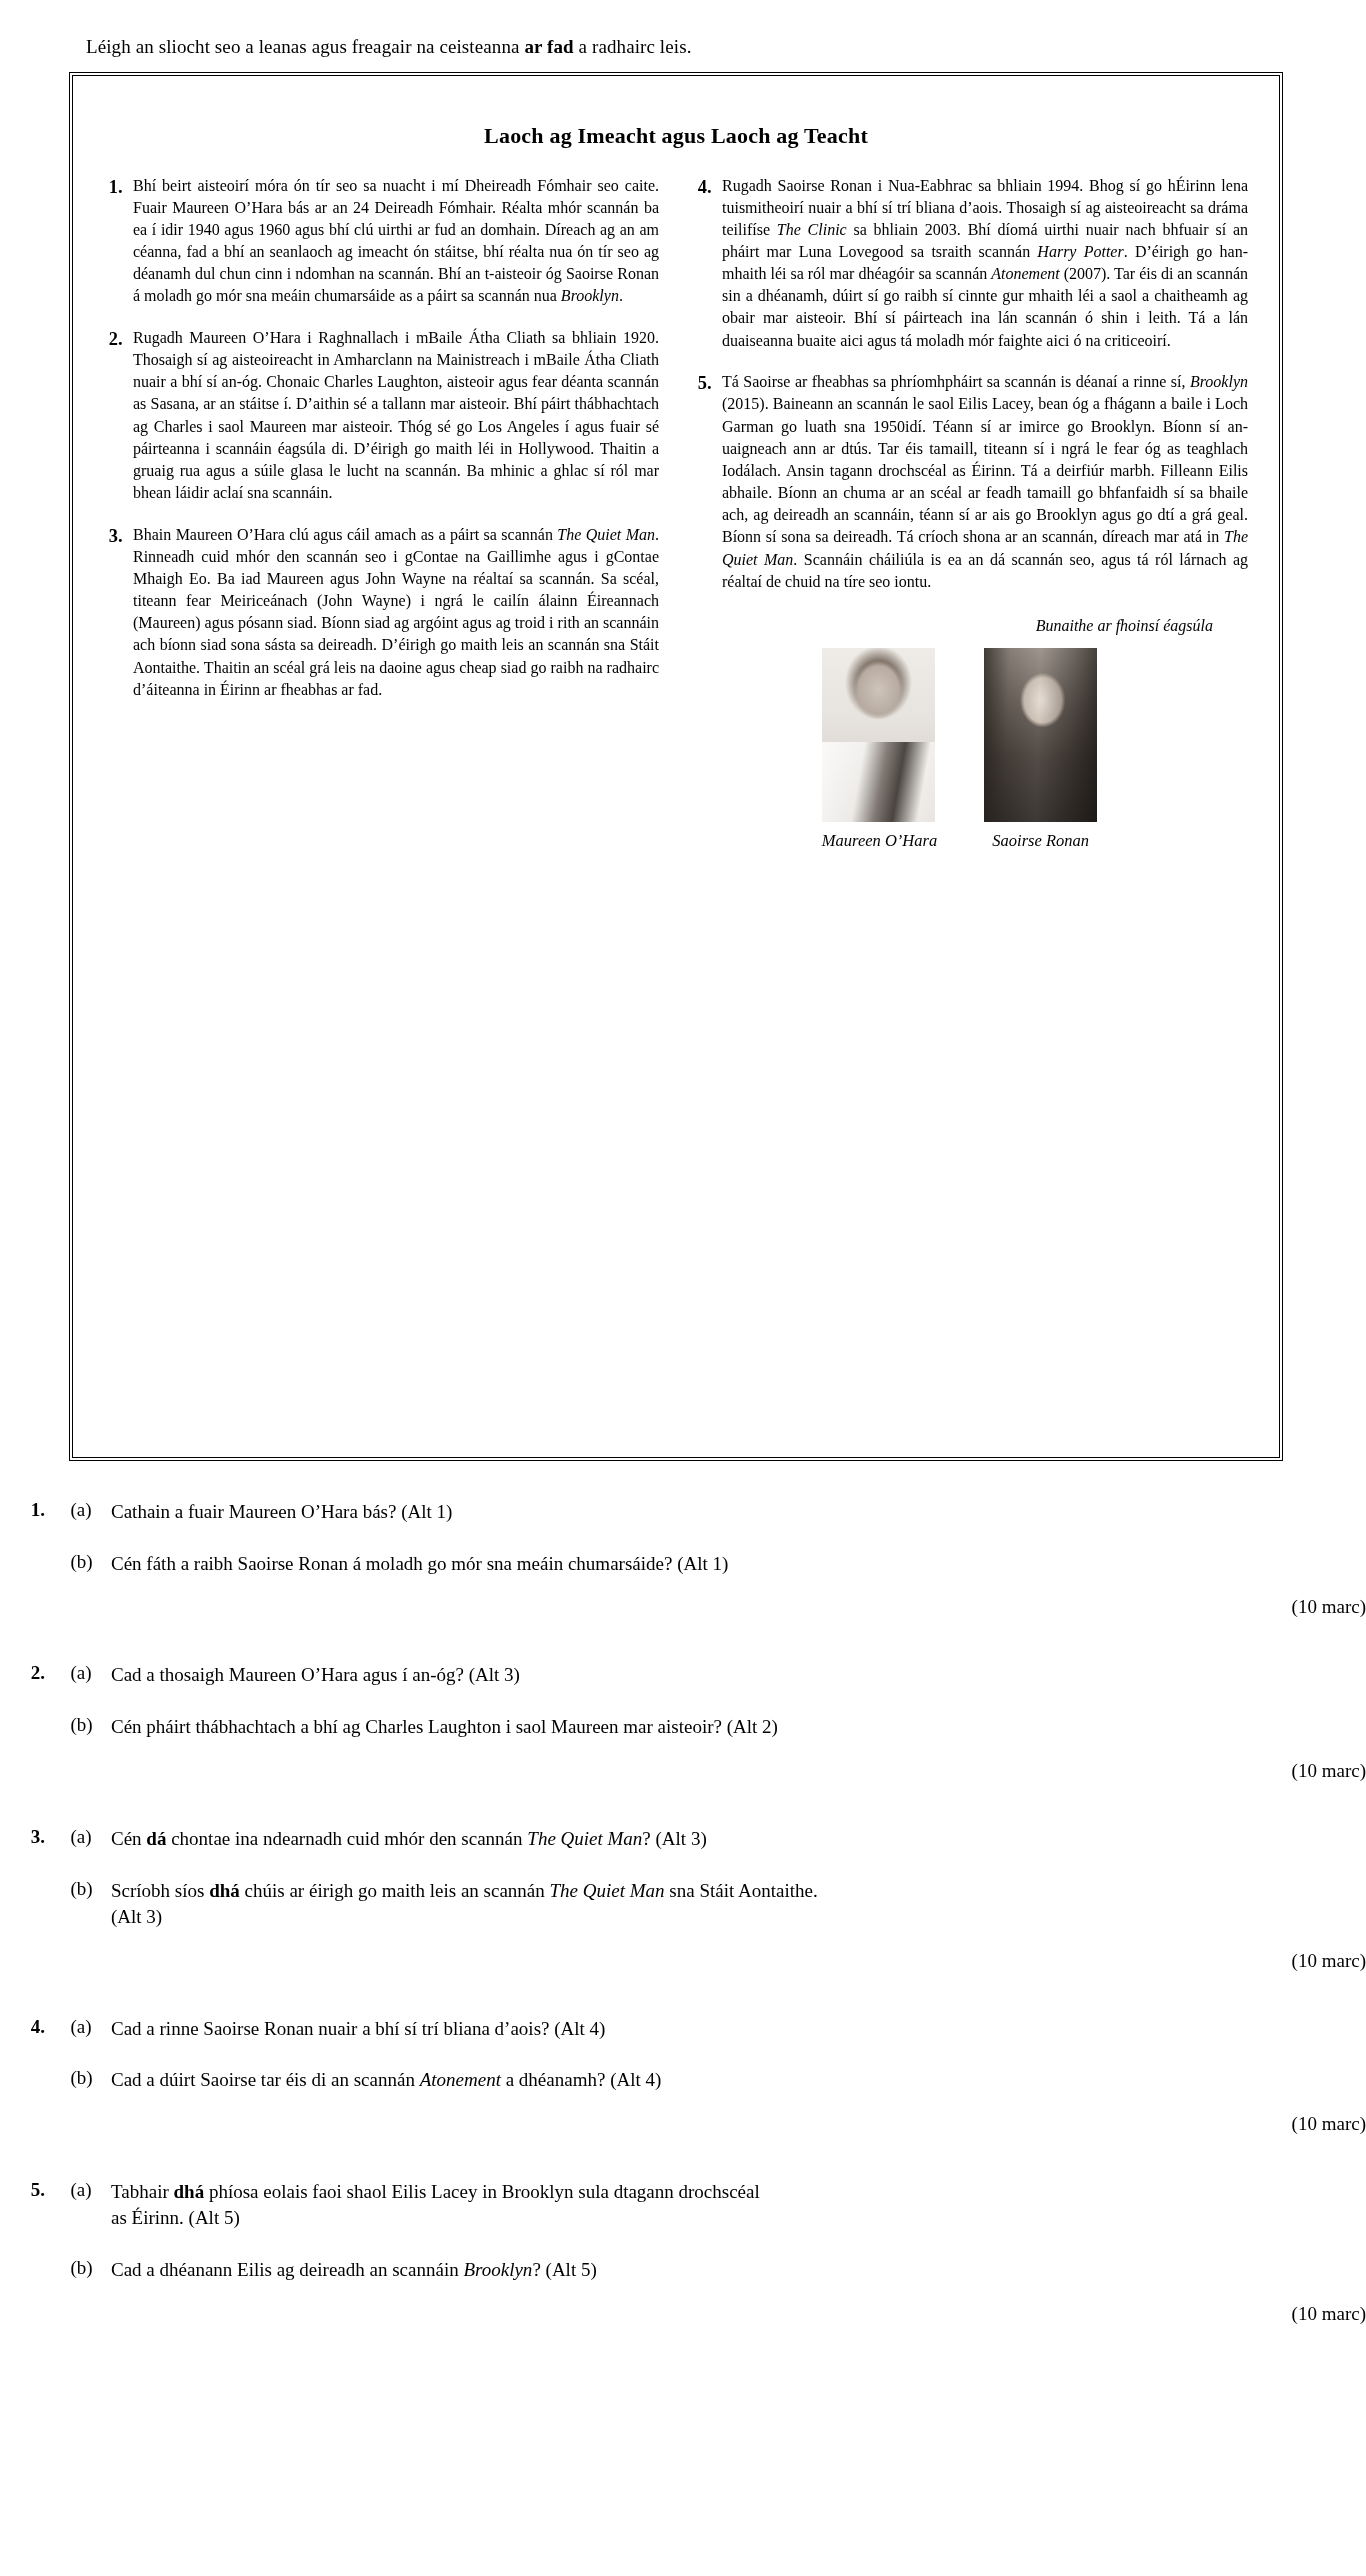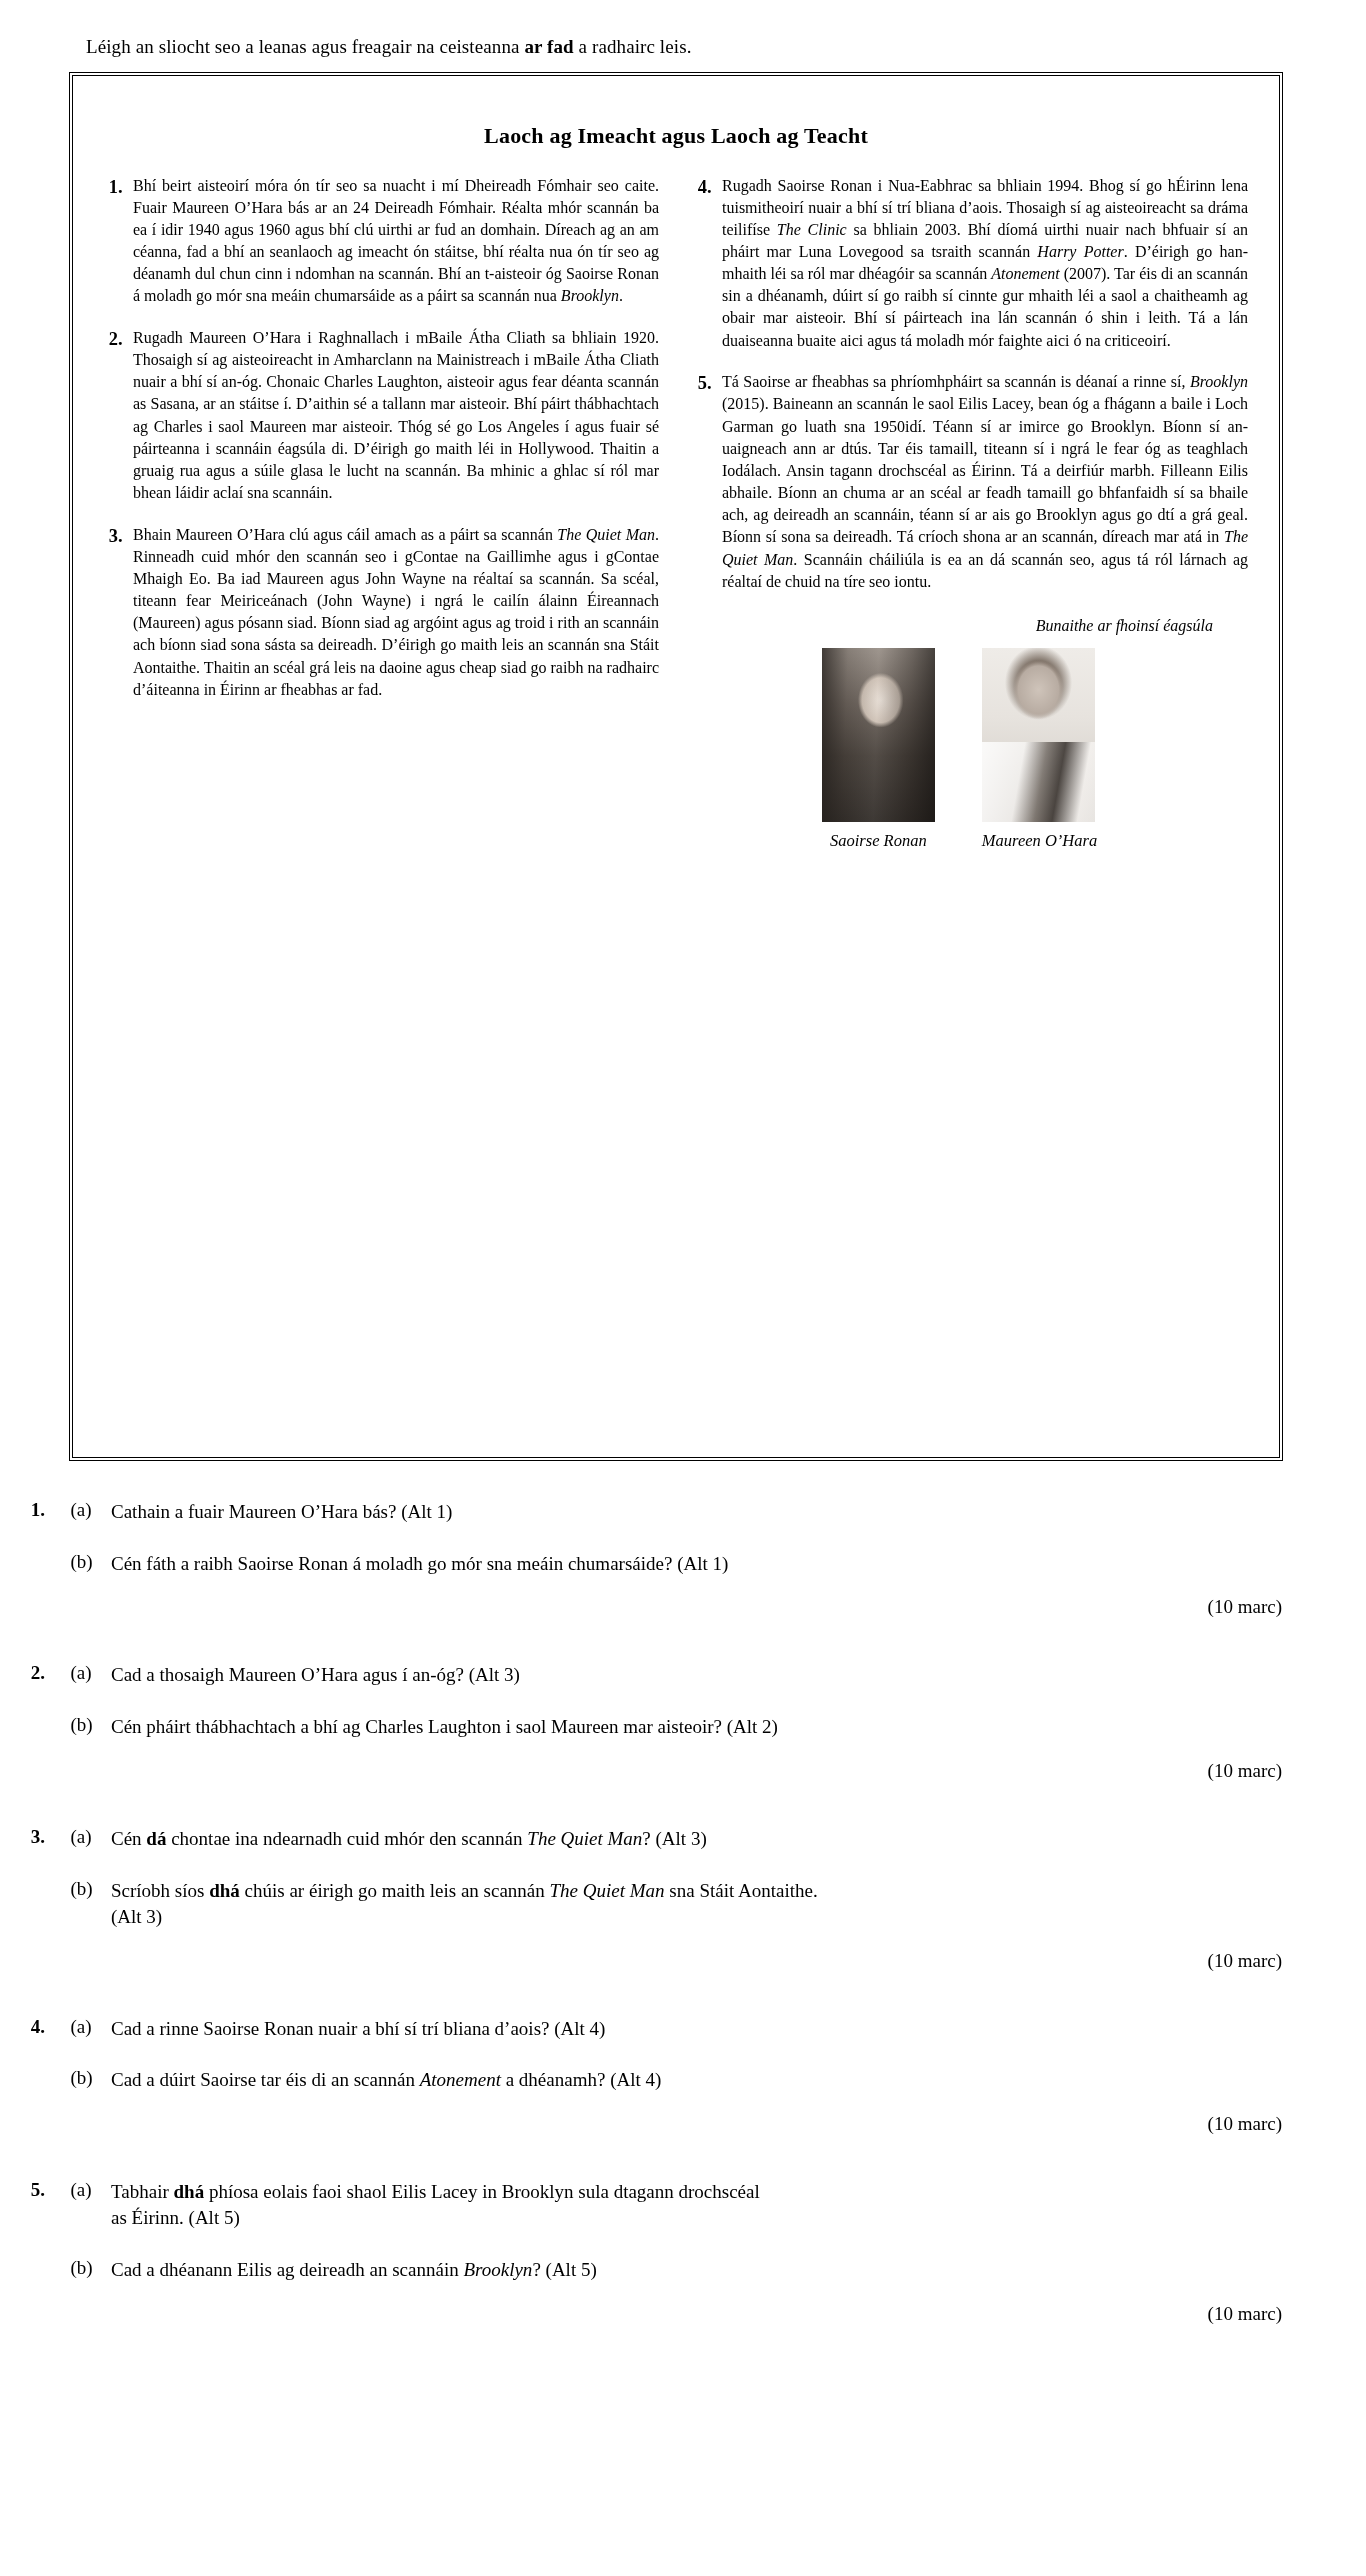--- a/index.html
+++ b/index.html
@@ -174,21 +174,20 @@
     flex: 1 1 auto;
     font-size: 19px;
     line-height: 1.38;
     padding-right: 77px;
   }
   .q-text i { font-style: italic; }
   .q-text b { font-weight: bold; }
   .marks {
     text-align: right;
     font-size: 19px;
-    padding-right: 84px;
     margin-top: -6px;
   }
 </style>
 </head>
 <body>
 
 <div class="intro">
   <span>Léigh an sliocht seo a leanas agus freagair na ceisteanna </span><b>ar fad</b><span> a radhairc leis.</span>
 </div>
 
@@ -219,28 +218,28 @@
         <div class="para-body">Rugadh Saoirse Ronan i Nua-Eabhrac sa bhliain 1994. Bhog sí go hÉirinn lena tuismitheoirí nuair a bhí sí trí bliana d’aois. Thosaigh sí ag aisteoireacht sa dráma teilifíse <i>The Clinic</i> sa bhliain 2003. Bhí díomá uirthi nuair nach bhfuair sí an pháirt mar Luna Lovegood sa tsraith scannán <i>Harry Potter</i>. D’éirigh go han-mhaith léi sa ról mar dhéagóir sa scannán <i>Atonement</i> (2007). Tar éis di an scannán sin a dhéanamh, dúirt sí go raibh sí cinnte gur mhaith léi a saol a chaitheamh ag obair mar aisteoir. Bhí sí páirteach ina lán scannán ó shin i leith. Tá a lán duaiseanna buaite aici agus tá moladh mór faighte aici ó na criticeoirí.</div>
       </div>
       <div class="para">
         <div class="para-num">5.</div>
         <div class="para-body">Tá Saoirse ar fheabhas sa phríomhpháirt sa scannán is déanaí a rinne sí, <i>Brooklyn</i> (2015). Baineann an scannán le saol Eilis Lacey, bean óg a fhágann a baile i Loch Garman go luath sna 1950idí. Téann sí ar imirce go Brooklyn. Bíonn sí an-uaigneach ann ar dtús. Tar éis tamaill, titeann sí i ngrá le fear óg as teaghlach Iodálach. Ansin tagann drochscéal as Éirinn. Tá a deirfiúr marbh. Filleann Eilis abhaile. Bíonn an chuma ar an scéal ar feadh tamaill go bhfanfaidh sí sa bhaile ach, ag deireadh an scannáin, téann sí ar ais go Brooklyn agus go dtí a grá geal.  Bíonn sí sona sa deireadh. Tá críoch shona ar an scannán, díreach mar atá in <i>The Quiet Man</i>. Scannáin cháiliúla is ea an dá scannán seo, agus tá ról lárnach ag réaltaí de chuid na tíre seo iontu.</div>
       </div>
 
       <div class="attribution">Bunaithe ar fhoinsí éagsúla</div>
 
       <div class="photos">
+        <div class="photo-block">
+          <div class="photo-frame ph-a"></div>
+          <div class="photo-caption">Maureen O’Hara</div>
+        </div>
         <div class="photo-block">
           <div class="photo-frame ph-b"></div>
           <div class="photo-caption">Saoirse Ronan</div>
         </div>
-        <div class="photo-block">
-          <div class="photo-frame ph-a"></div>
-          <div class="photo-caption">Maureen O’Hara</div>
-        </div>
       </div>
     </div>
 
   </div>
 </div>
 
 <div class="questions">
 
   <div class="q-group">
     <div class="q-line">

